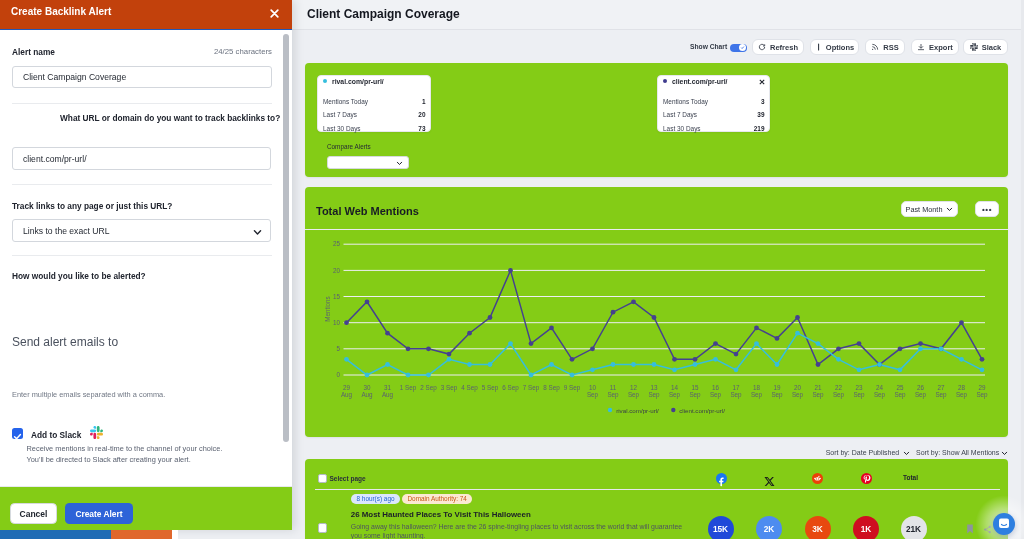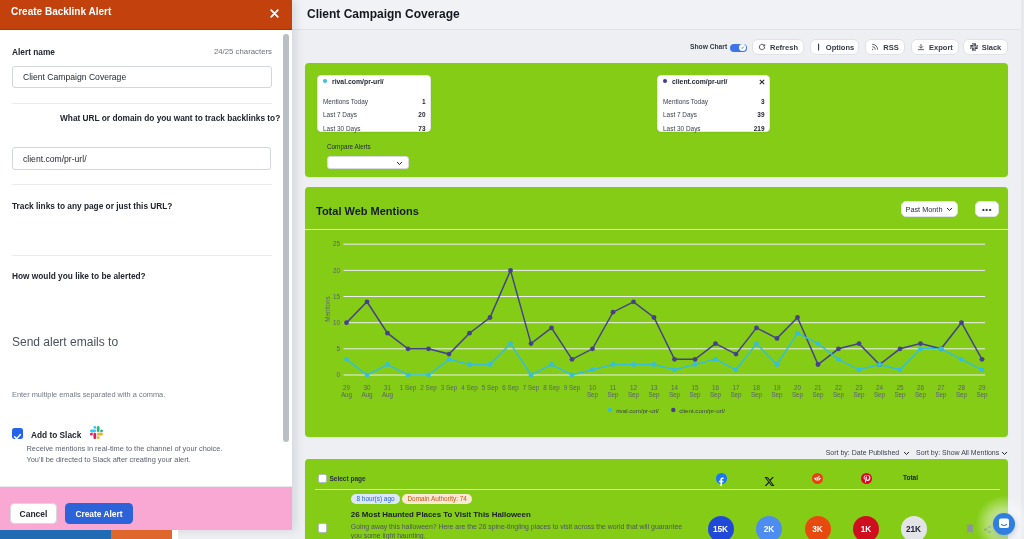--- a/index.html
+++ b/index.html
@@ -366,20 +366,26 @@
     </div>
   <div class="mdiv" style="top:103px;"></div>
 
   <div class="mlabel" style="top:113px;margin-left:48px;">What URL or domain do you want to track backlinks to?</div>
   <div class="mfield" style="left:12px;top:147px;width:259px;height:23px;">
       <span>client.com/pr-url/</span>
     </div>
   <div class="mdiv" style="top:184px;"></div>
 
   <div class="mlabel" style="top:200.5px;">Track links to any page or just this URL?</div>
+  <div class="mfield" style="left:12px;top:219px;width:259px;height:23px;">
+    <span>Links to the exact URL</span>
+    <svg class="abs" style="right:8px;top:8.5px;" width="9" height="7" viewBox="0 0 10 8">
+        <path class="chev" d="M1.5 2 L5 5.6 L8.5 2"></path>
+      </svg>
+  </div>
   <div class="mdiv" style="top:254.5px;"></div>
 
   <div class="mlabel" style="top:271px;">How would you like to be alerted?</div>
   <div class="abs" style="left:12px;top:335px;font-size:12px;color:#4a515e;">Send alert emails to</div>
   <div class="abs" style="left:12px;top:389.5px;font-size:7.4px;color:#707784;">Enter multiple emails separated with a comma.</div>
 
   <div class="abs" style="left:11.5px;top:428px;width:11px;height:11px;background:#2563eb;border-radius:2.5px;">
     <svg width="11" height="11" viewBox="0 0 12 12">
         <path d="M2.8 6.2 L5 8.4 L9.2 3.9" fill="none" stroke="#fff" stroke-width="1.6" stroke-linecap="round" stroke-linejoin="round"></path>
       </svg>
@@ -387,21 +393,21 @@
   <div class="abs" style="left:31px;top:429.5px;font-size:8.3px;font-weight:bold;color:#20242e;">Add to Slack</div>
   <svg class="abs" style="left:90px;top:426px;" width="13" height="13" viewBox="0 0 122.8 122.8">
       <path d="M25.8 77.6c0 7.1-5.8 12.9-12.9 12.9S0 84.7 0 77.6s5.8-12.9 12.9-12.9h12.9v12.9zm6.5 0c0-7.1 5.8-12.9 12.9-12.9s12.9 5.8 12.9 12.9v32.3c0 7.1-5.8 12.9-12.9 12.9s-12.9-5.8-12.9-12.9V77.6z" fill="#e01e5a"></path>
 <path d="M45.2 25.8c-7.1 0-12.9-5.8-12.9-12.9S38.1 0 45.2 0s12.9 5.8 12.9 12.9v12.9H45.2zm0 6.5c7.1 0 12.9 5.8 12.9 12.9s-5.8 12.9-12.9 12.9H12.9C5.8 58.1 0 52.3 0 45.2s5.8-12.9 12.9-12.9h32.3z" fill="#36c5f0"></path>
 <path d="M97 45.2c0-7.1 5.8-12.9 12.9-12.9s12.9 5.8 12.9 12.9-5.8 12.9-12.9 12.9H97V45.2zm-6.5 0c0 7.1-5.8 12.9-12.9 12.9s-12.9-5.8-12.9-12.9V12.9C64.7 5.8 70.5 0 77.6 0s12.9 5.8 12.9 12.9v32.3z" fill="#2eb67d"></path>
 <path d="M77.6 97c7.1 0 12.9 5.8 12.9 12.9s-5.8 12.9-12.9 12.9-12.9-5.8-12.9-12.9V97h12.9zm0-6.5c-7.1 0-12.9-5.8-12.9-12.9s5.8-12.9 12.9-12.9h32.3c7.1 0 12.9 5.8 12.9 12.9s-5.8 12.9-12.9 12.9H77.6z" fill="#ecb22e"></path>
     </svg>
   <div class="abs" style="left:26.5px;top:443.8px;font-size:7.4px;color:#5a6170;">Receive mentions in real-time to the channel of your choice.</div>
   <div class="abs" style="left:26.5px;top:455.2px;font-size:7.4px;color:#5a6170;">You'll be directed to Slack after creating your alert.</div>
 
-  <div class="abs" style="left:0;top:486px;width:292px;height:44px;background:#f9a8d4;border-top:1px solid #e8eaed;">
+  <div class="abs" style="left:0;top:486px;width:292px;height:44px;background:#84cc16;border-top:1px solid #e8eaed;">
     <div class="abs" style="left:10px;top:16px;width:47px;height:21px;background:#fff;border:1px solid #d6dade;border-radius:4.5px;display:flex;align-items:center;justify-content:center;font-size:8.5px;font-weight:bold;color:#21262f;">Cancel</div>
     <div class="abs" style="left:65px;top:16px;width:68px;height:21px;background:#2d63d8;border-radius:4.5px;display:flex;align-items:center;justify-content:center;font-size:8.4px;font-weight:bold;color:#fff;">Create Alert</div>
   </div>
 </div>
 
 <div class="abs" style="left:0;top:530px;width:111px;height:9px;background:#1f6cb5;"></div>
 <div class="abs" style="left:111px;top:530px;width:61px;height:9px;background:#e0672c;"></div>
 <div class="abs" style="left:172px;top:530px;width:6px;height:9px;background:#fff;"></div>
 
 </body></html>

